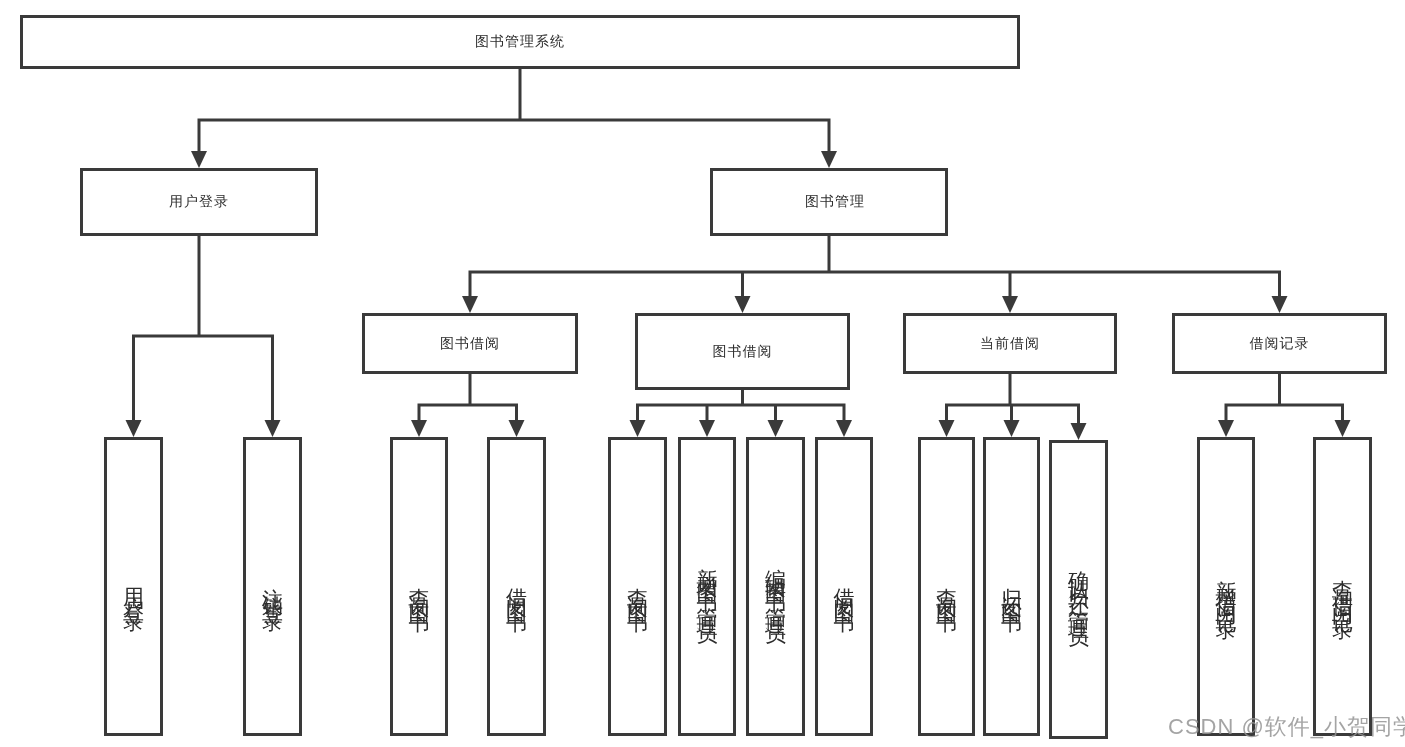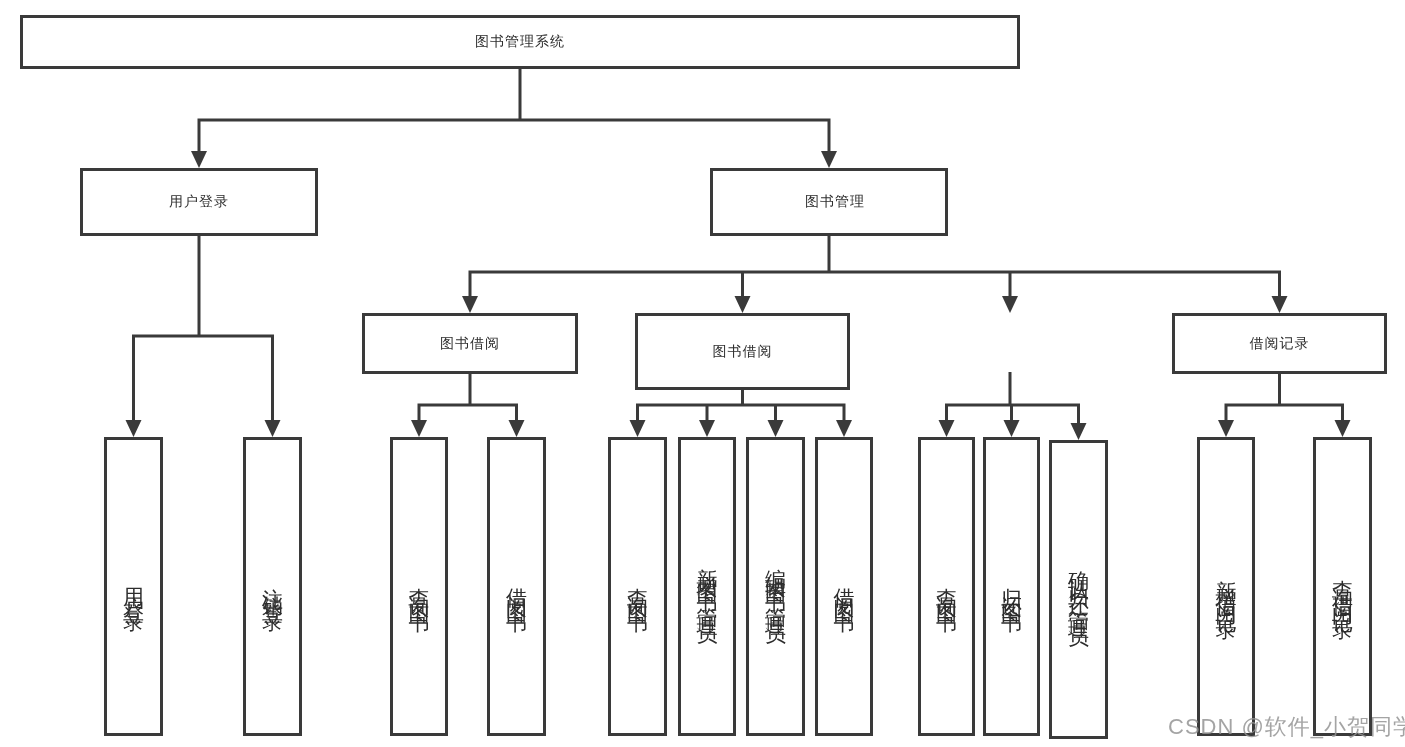--- a/index.html
+++ b/index.html
@@ -90,20 +90,23 @@
   <div class="node" id="n-bmgmt">
     <span class="hl">图书管理</span>
   </div>
 
   <div class="node" id="n-rec">
     <span class="hl">图书借阅</span>
   </div>
   <div class="node" id="n-bor">
     <span class="hl">图书借阅</span>
   </div>
+  <div class="node" id="n-cur">
+    <span class="hl">当前借阅</span>
+  </div>
   <div class="node" id="n-his">
     <span class="hl">借阅记录</span>
   </div>
 
   <div class="node leaf" id="l-a1">
     <span class="vl">用户登录</span>
   </div>
   <div class="node leaf" id="l-a2">
     <span class="vl">注销登录</span>
   </div>

